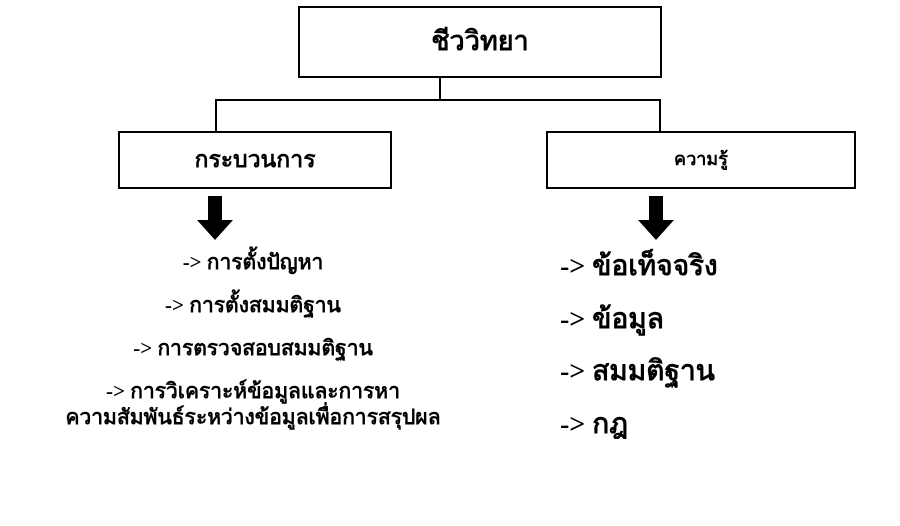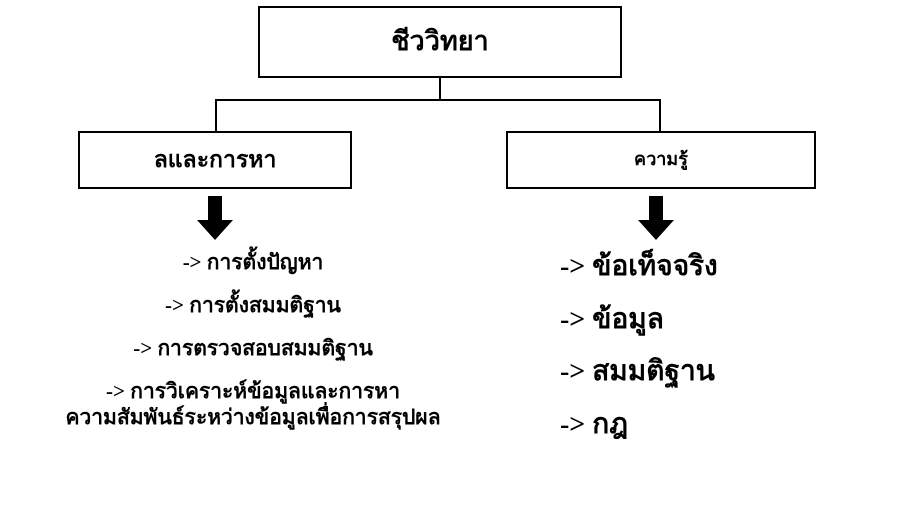--- a/index.html
+++ b/index.html
@@ -21,20 +21,21 @@
   .node-box {
     position: absolute;
     border: 2px solid #000000;
     background: #ffffff;
     display: flex;
     align-items: center;
     justify-content: center;
     box-sizing: border-box;
     font-weight: 700;
     line-height: 1.1;
+    margin-left: 40px;
   }
   #root-box {
     left: 258px;
     top: 6px;
     width: 364px;
     height: 72px;
     font-size: 27px;
   }
   #left-box {
     left: 78px;
@@ -124,21 +125,21 @@
   <div class="node-box" id="root-box">
     <span>ชีววิทยา</span>
   </div>
 
   <div class="line" id="trunk-vertical"></div>
   <div class="line" id="horizontal-bus"></div>
   <div class="line" id="branch-left-vertical"></div>
   <div class="line" id="branch-right-vertical"></div>
 
   <div class="node-box" id="left-box">
-    <span>ลและการหา</span>
+    <span>กระบวนการ</span>
   </div>
 
   <div class="node-box" id="right-box">
     <span>ความรู้</span>
   </div>
 
   <svg class="down-arrow" id="left-arrow" viewBox="0 0 40 44">
     <polygon points="13,0 27,0 27,24 38,24 20,44 2,24 13,24" fill="#000000"></polygon>
   </svg>
 

